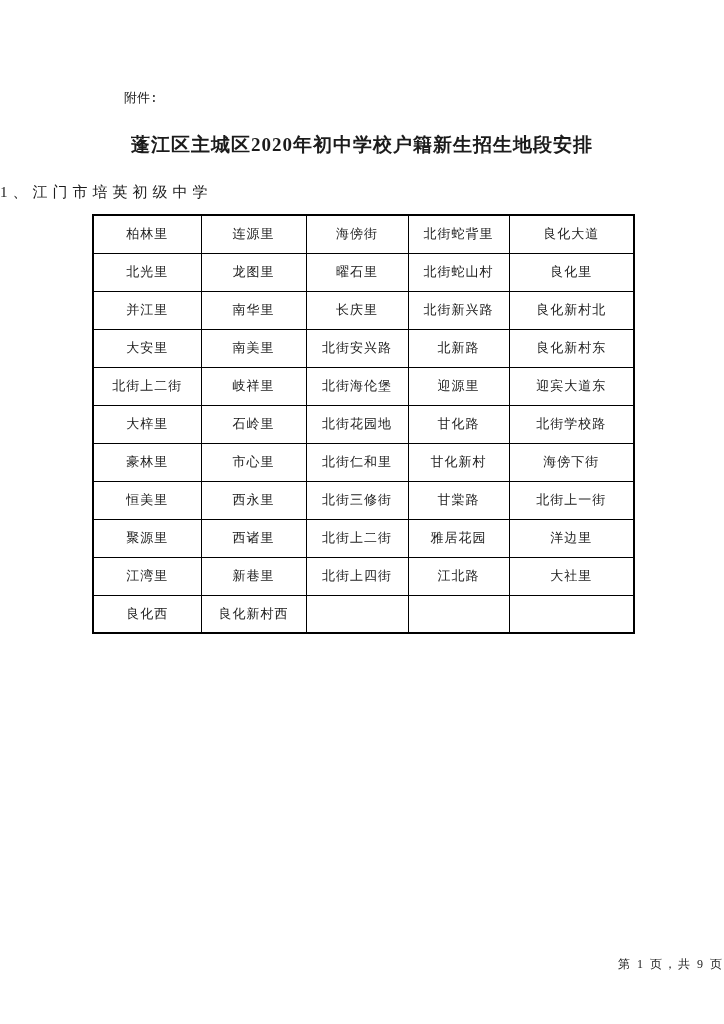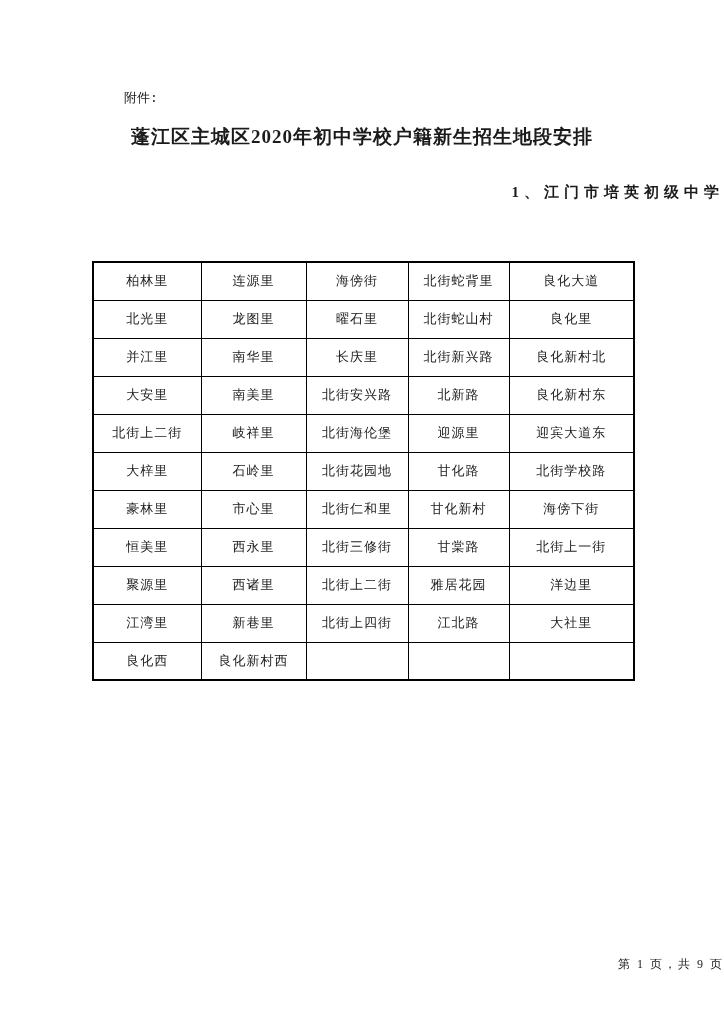--- a/index.html
+++ b/index.html
@@ -14,47 +14,46 @@
   }
   .attachment-label {
     position: absolute;
     left: 124px;
     top: 89px;
     font-size: 13px;
     font-family: Liberation Mono, monospace;
   }
   .doc-title {
     position: absolute;
-    top: 124px;
+    top: 132px;
     left: 0;
     width: 100%;
     text-align: center;
     font-size: 19px;
     font-weight: bold;
     letter-spacing: 1px;
   }
   .section-title {
     position: absolute;
     top: 183px;
     left: 0;
     width: 100%;
-    text-align: right;
+    text-align: left;
     font-size: 15px;
-    font-weight: bold;
+    font-weight: normal;
     letter-spacing: 5px;
   }
   table.district-table {
     position: absolute;
     top: 214px;
     left: 92px;
     width: 541px;
     border-collapse: collapse;
     table-layout: fixed;
     border: 2px solid #000000;
-    margin-top: 47px;
   }
   table.district-table td {
     border: 1px solid #000000;
     height: 38px;
     text-align: center;
     vertical-align: middle;
     font-size: 13px;
     letter-spacing: 1px;
     padding: 0 2px;
   }

